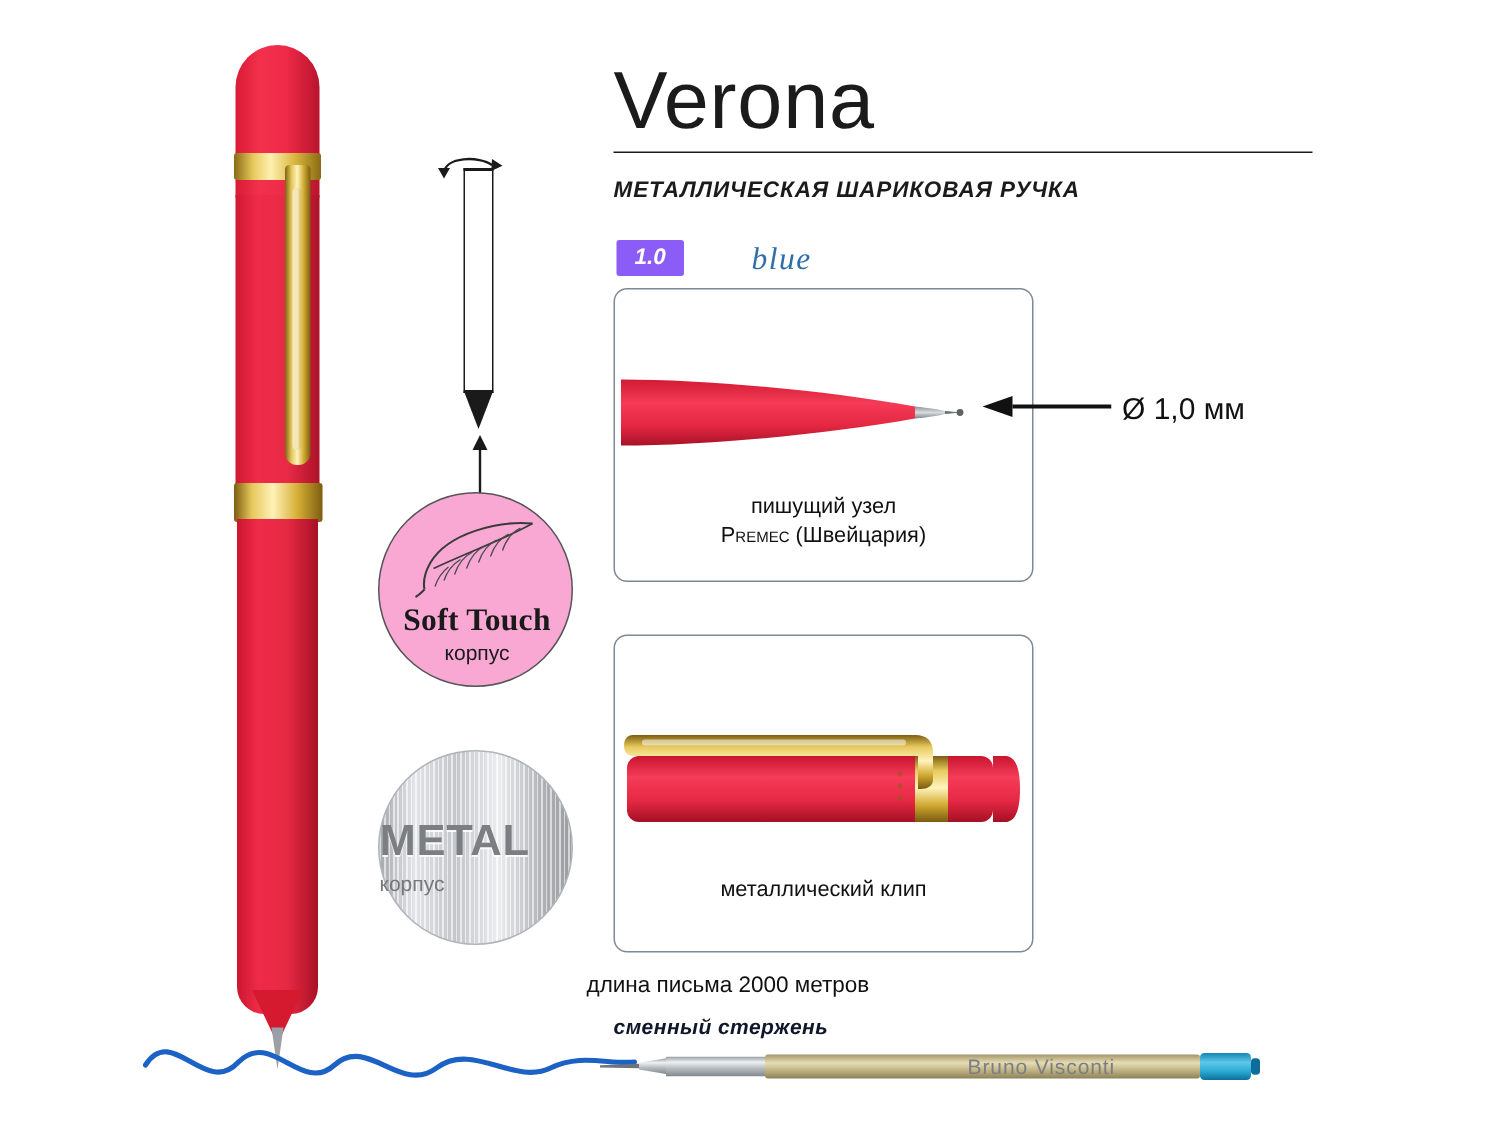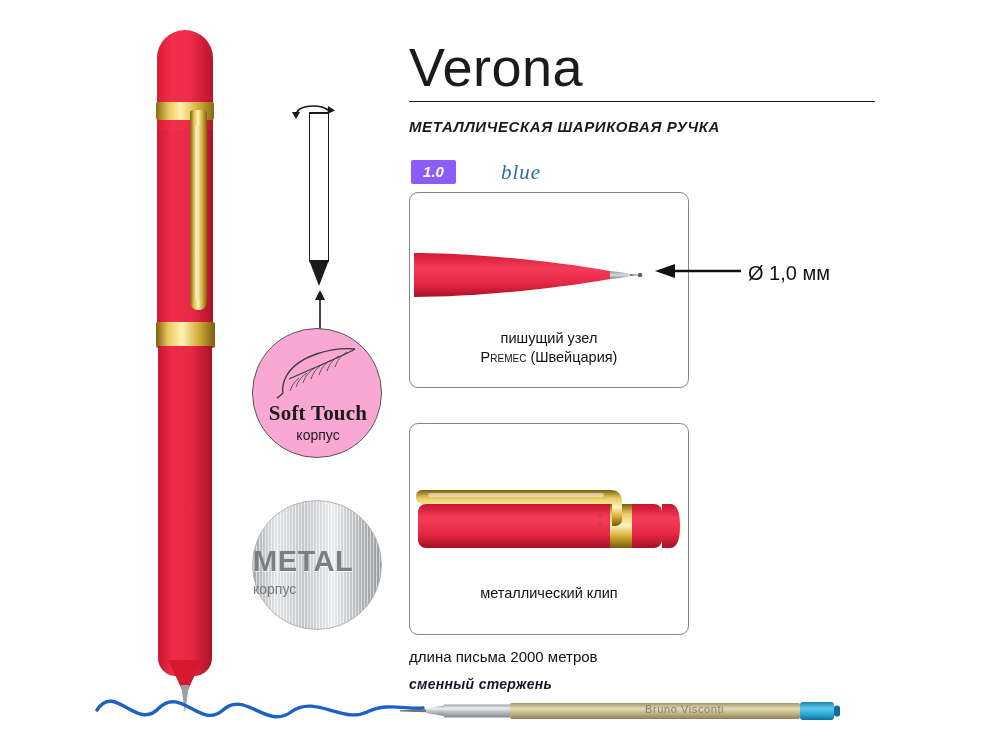--- a/index.html
+++ b/index.html
@@ -346,21 +346,21 @@
   .clip-pen {
     position: absolute;
     left: 4px;
     top: 42px;
     width: 272px;
     height: 100px;
   }
 
   .footer-line-1 {
     position: absolute;
-    left: 409px;
+    left: 391px;
     top: 648px;
     font-size: 15px;
     color: #111;
   }
   .footer-line-2 {
     position: absolute;
     left: 409px;
     top: 676px;
     font-size: 14px;
     font-weight: bold;
@@ -381,21 +381,21 @@
     position: absolute;
     left: 95px;
     top: 684px;
     width: 330px;
     height: 52px;
   }
   .refill-brand {
     position: absolute;
     left: 645px;
     top: 703px;
-    font-size: 11px;
+    font-size: 14px;
     color: #7b7f83;
     letter-spacing: 0.6px;
     font-family: "Liberation Sans", sans-serif;
   }
 </style>
 </head>
 <body>
 
 <div class="page">
 

